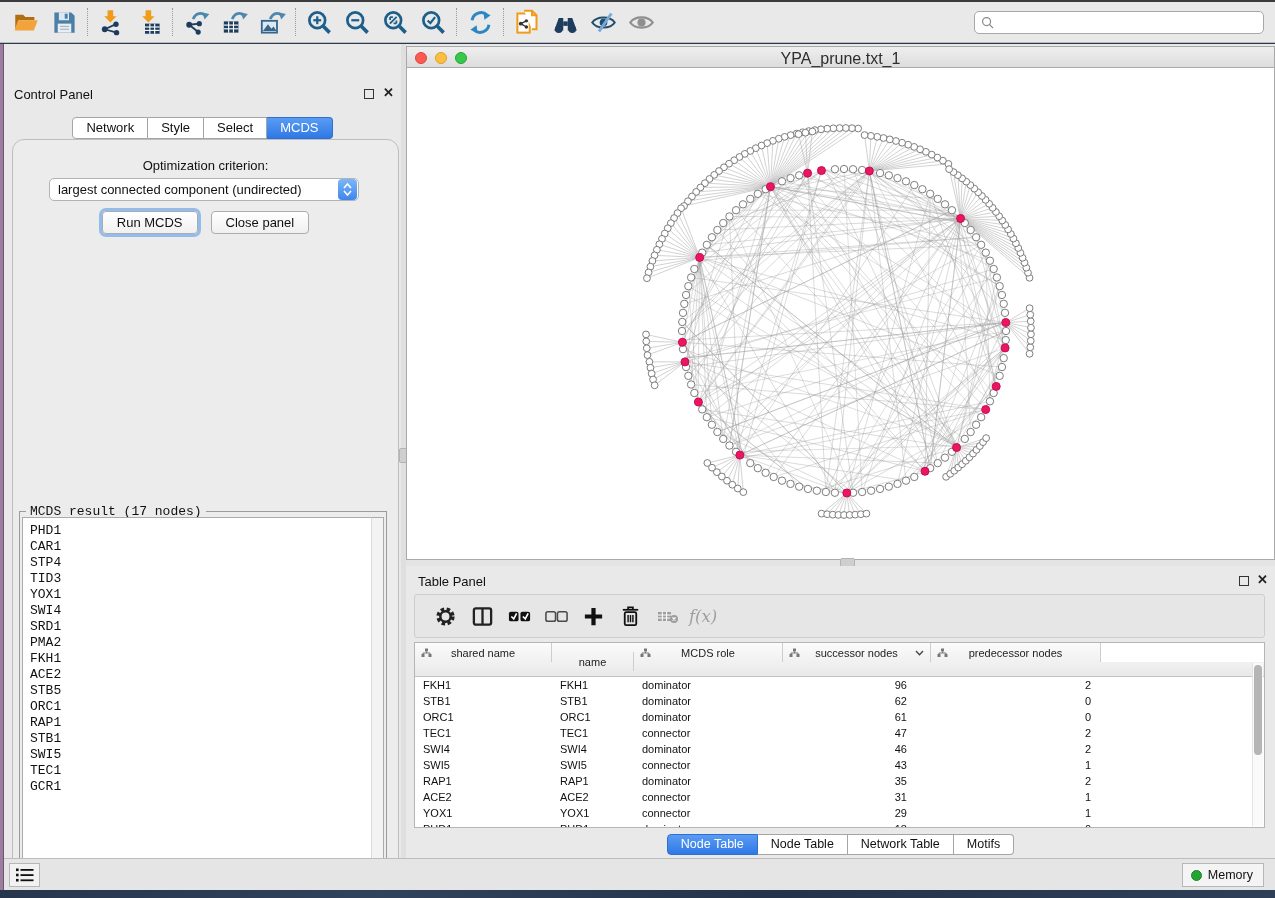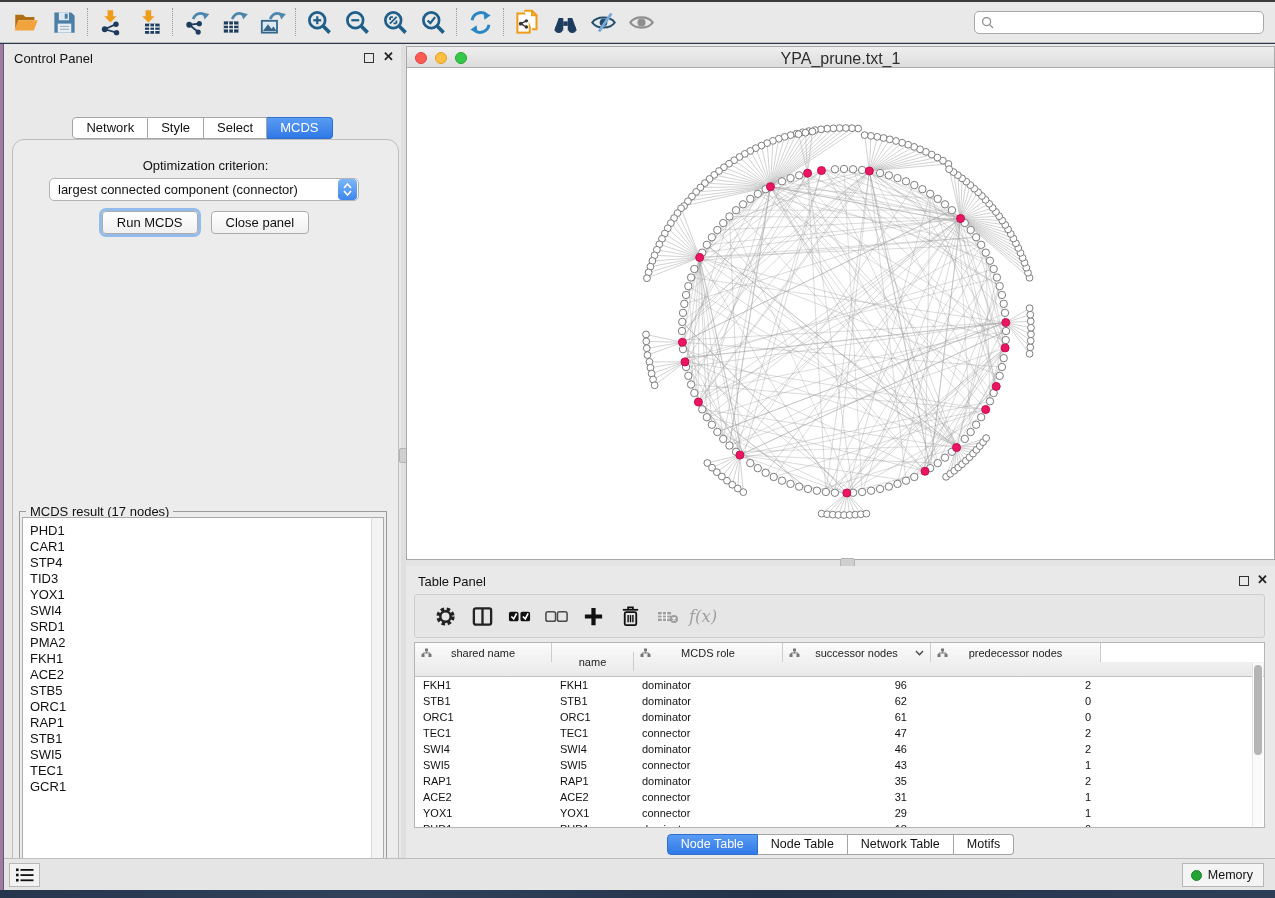--- a/index.html
+++ b/index.html
@@ -15,42 +15,42 @@
   .toolbar { position:absolute; left:0; top:2px; width:1275px; height:41px; background:#e9e9e9; border-bottom:1px solid #bcbcbc; display:flex; align-items:center; padding-left:7px; }
   .tbtn { width:38px; height:34px; display:flex; align-items:center; justify-content:center; cursor:pointer; }
   .tbtn svg { width:27px; height:27px; }
   .tsep { width:1px; height:28px; margin:0 4px; border-left:1px dotted #9a9a9a; }
   .search-wrap { margin-left:auto; margin-right:11px; width:290px; height:23px; background:#fff; border:1px solid #a8a8a8; border-radius:5px; display:flex; align-items:center; padding:0 6px; }
   .search-wrap svg { width:13px; height:13px; margin-right:4px; flex:none; }
   .search-wrap input { border:none; outline:none; flex:1; font-size:12px; font-family:"Liberation Sans",sans-serif; background:transparent; }
 
   
   .control-panel { position:absolute; left:4px; top:44px; width:397px; height:814px; background:#e9e9e9; }
-  .panel-header { position:relative; height:28px; }
+  .panel-header { position:relative; height:28px;margin-top:36px; }
   .panel-title { position:absolute; left:10px; top:7px; font-size:13px; color:#111; }
   .win-float { position:absolute; width:10px; height:10px; border:1.5px solid #333; top:9px; cursor:pointer; }
   .win-close { position:absolute; top:6px; font-size:13px; font-weight:bold; color:#222; cursor:pointer; line-height:14px; }
   .control-panel .win-float { left:360px; } .control-panel .win-close { left:379px; }
 
   .cp-tabs { position:absolute; left:0; top:73px; width:397px; display:flex; justify-content:center; }
   .tabseg { height:22px; line-height:20px; font-size:13px; padding:0 13px; background:#fff; border:1px solid #a5a5a5; border-left:none; color:#111; cursor:pointer; }
   .tabseg.first { border-left:1px solid #a5a5a5; border-radius:4px 0 0 4px; }
   .tabseg.last { border-radius:0 4px 4px 0; }
   .tabseg.sel { background:linear-gradient(#5a9cf3,#2f78e6); border-color:#2f6fd0; color:#fff; }
 
   .tab-content { position:absolute; left:8px; top:95px; width:387px; height:750px; background:#ececec; border:1px solid #bdbdbd; border-radius:12px; }
   .opt-label { position:absolute; top:18px; width:100%; text-align:center; font-size:13px; color:#111; }
   .mac-select { position:absolute; left:36px; top:38px; right:39px; height:23px; background:#fff; border:1px solid #b3b3b3; border-radius:5px; display:flex; align-items:center; cursor:pointer; }
   .mac-select .val { flex:1; font-size:13px; padding-left:8px; color:#111; white-space:nowrap; }
   .mac-select .stepper { width:19px; height:21px; margin-right:1px; border-radius:4px; background:linear-gradient(#7db7f9,#3e86ec); display:flex; flex-direction:column; align-items:center; justify-content:center; gap:1px; }
   .btn-row { position:absolute; top:71px; width:100%; display:flex; justify-content:center; gap:13px; }
   .mac-btn { height:23px; padding:0 14px; font-size:13px; font-family:"Liberation Sans",sans-serif; background:linear-gradient(#ffffff,#f0f0f0); border:1px solid #acacac; border-radius:4px; color:#111; cursor:pointer; }
   .mac-btn.focused { box-shadow:0 0 0 3px rgba(90,156,233,.6); }
 
-  .groupbox { position:absolute; left:6px; top:371px; right:11px; height:372px; border:1px solid #9b9b9b; }
+  .groupbox { position:absolute; left:6px; top:371px; right:11px; height:372px; border:1px solid #9b9b9b;font-family:Liberation Mono, monospace; }
   .groupbox .legend { position:absolute; top:-8px; left:6px; background:#ececec; padding:0 4px; font-size:13px; color:#111; }
   .result-list { position:absolute; left:2px; top:5px; right:15px; bottom:2px; background:#fff; border:1px solid #ababab; border-right:none; padding:5px 0 0 7px; overflow:hidden; }
   .result-list div { font-size:13px; line-height:16px; color:#111; }
   .list-scroll { position:absolute; top:5px; right:2px; bottom:2px; width:13px; background:#f3f3f3; border:1px solid #ababab; border-left:1px solid #d9d9d9; }
 
   
   .vsplit { position:absolute; left:401px; top:44px; width:5px; height:814px; background:#dfdfdf; cursor:col-resize; }
   .vsplit .grip { position:absolute; top:404px; left:-2px; width:9px; height:15px; background:#cfcfcf; border:1px solid #b3b3b3; border-radius:2px; }
   .hsplit { position:absolute; left:0; top:516px; right:0; height:6px; background:#e4e4e4; cursor:row-resize; }
   .hsplit .grip { position:absolute; left:434px; top:-2px; width:15px; height:9px; background:#cfcfcf; border:1px solid #b3b3b3; border-radius:2px; }
@@ -260,21 +260,21 @@
     </div>
     <div class="cp-tabs" id="cp-tabs">
         <span class="tabseg first">Network</span>
         <span class="tabseg">Style</span>
         <span class="tabseg">Select</span>
         <span class="tabseg last sel">MCDS</span>
       </div>
     <div class="tab-content">
       <div class="opt-label">Optimization criterion:</div>
       <div class="mac-select">
-        <span class="val">largest connected component (connector)</span>
+        <span class="val">largest connected component (undirected)</span>
         <span class="stepper">
           <svg width="9" height="6" viewBox="0 0 9 6">
               <path d="M1 5 L4.5 1 L8 5" stroke="#fff" stroke-width="1.6" fill="none"></path>
             </svg>
           <svg width="9" height="6" viewBox="0 0 9 6">
               <path d="M1 1 L4.5 5 L8 1" stroke="#fff" stroke-width="1.6" fill="none"></path>
             </svg>
         </span>
       </div>
       <div class="btn-row">

